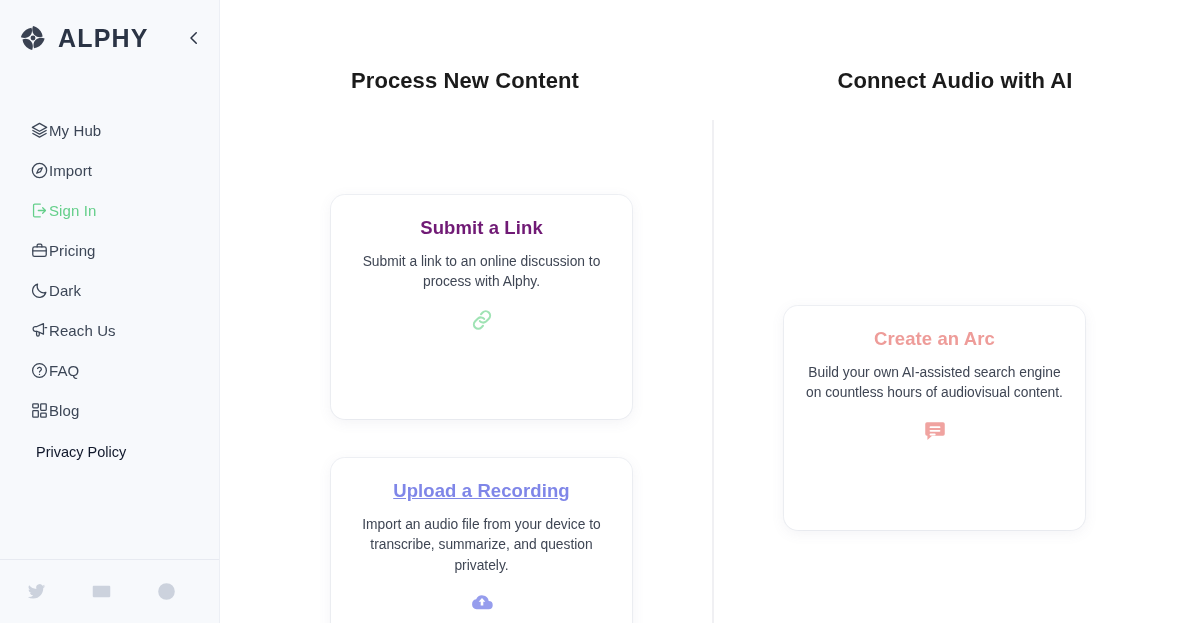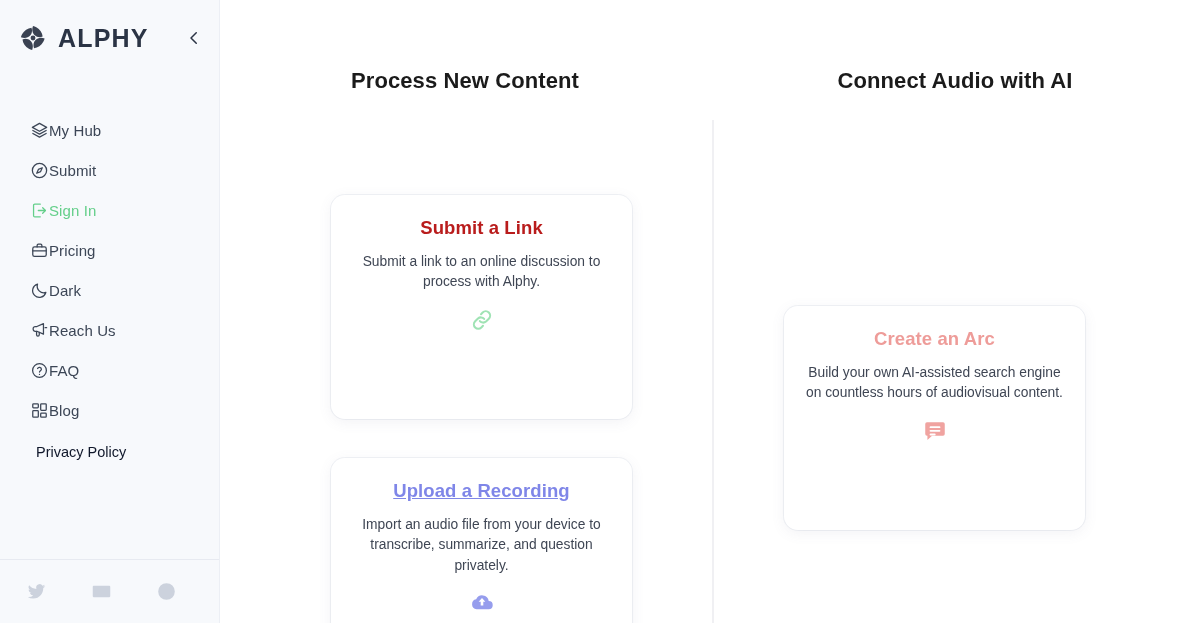--- a/index.html
+++ b/index.html
@@ -218,21 +218,21 @@
   .card.tall { height: 224px; }
   .card.arc  { height: 224px; }
   .card.rec  { height: 186px; }
 
   .card-title {
     font-size: 18.5px;
     font-weight: 700;
     letter-spacing: .1px;
     margin-bottom: 13px;
   }
-  .card-title.green { color: #b91c1c; }
+  .card-title.green { color: #701a75; }
   .card-title.purple { color: #7f86e8; text-decoration: underline; }
   .card-title.salmon { color: #ee9c99; }
 
   .card-desc {
     font-size: 13.8px;
     line-height: 1.48;
     color: #3f4654;
     margin-bottom: 14px;
   }
 
@@ -287,21 +287,21 @@
         <span class="lbl">My Hub</span>
       </div>
 
       <div class="nav-item">
         <span class="ico">
           <svg viewBox="0 0 24 24" width="19" height="19" fill="none" stroke="#3c4656" stroke-width="1.6" stroke-linejoin="round" stroke-linecap="round">
             <circle cx="12" cy="12" r="9"></circle>
             <polygon points="15.5 8.5 10.6 10.6 8.5 15.5 13.4 13.4 15.5 8.5"></polygon>
           </svg>
         </span>
-        <span class="lbl">Submit</span>
+        <span class="lbl">Import</span>
       </div>
 
       <div class="nav-item signin">
         <span class="ico">
           <svg viewBox="0 0 24 24" width="19" height="19" fill="none" stroke="#64cf8a" stroke-width="1.6" stroke-linejoin="round" stroke-linecap="round">
             <path d="M13 4H6a1.5 1.5 0 0 0-1.5 1.5v13A1.5 1.5 0 0 0 6 20h7"></path>
             <polyline points="16 8.5 19.5 12 16 15.5"></polyline>
             <line x1="19.2" y1="12" x2="10.5" y2="12"></line>
           </svg>
         </span>

